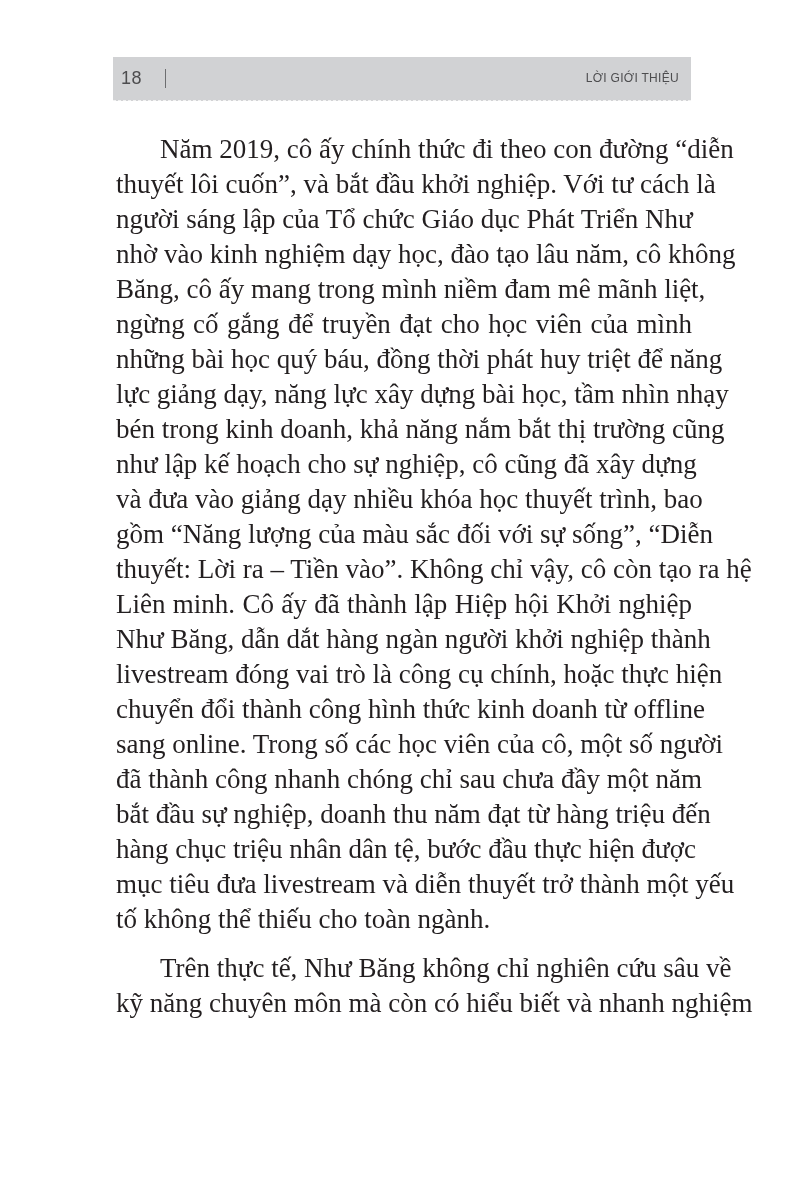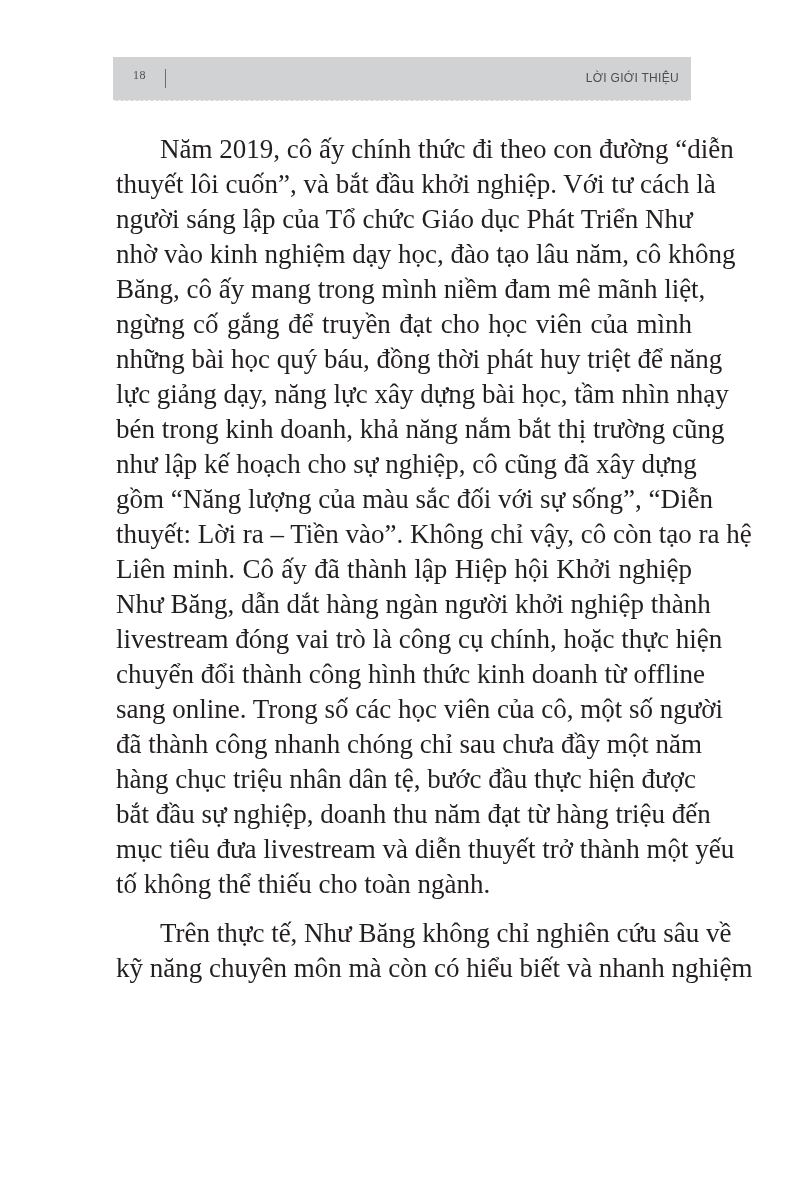--- a/index.html
+++ b/index.html
@@ -27,26 +27,25 @@
       top: 57px;
       width: 578px;
       height: 43px;
       background: #d1d2d4;
       border-bottom: 1px dashed #f2f2f2;
       font-family: "Liberation Sans", "DejaVu Sans", sans-serif;
       color: #4d4d4f;
     }
     .page-number {
       position: absolute;
-      left: 20px;
+      left: 8px;
       top: 11px;
-      font-size: 12px;
+      font-size: 18px;
       font-weight: normal;
       letter-spacing: 0.5px;
-      font-family: Liberation Serif, serif;
     }
     .header-divider {
       position: absolute;
       left: 52px;
       top: 12px;
       width: 1px;
       height: 19px;
       background: #6d6e70;
     }
     .section-title {
@@ -100,30 +99,31 @@
       <span class="line indent">Năm 2019, cô ấy chính thức đi theo con đường “diễn</span>
       <span class="line">thuyết lôi cuốn”, và bắt đầu khởi nghiệp. Với tư cách là</span>
       <span class="line">người sáng lập của Tổ chức Giáo dục Phát Triển Như</span>
       <span class="line">nhờ vào kinh nghiệm dạy học, đào tạo lâu năm, cô không</span>
       <span class="line">Băng, cô ấy mang trong mình niềm đam mê mãnh liệt,</span>
       <span class="line">ngừng cố gắng để truyền đạt cho học viên của mình</span>
       <span class="line">những bài học quý báu, đồng thời phát huy triệt để năng</span>
       <span class="line">lực giảng dạy, năng lực xây dựng bài học, tầm nhìn nhạy</span>
       <span class="line">bén trong kinh doanh, khả năng nắm bắt thị trường cũng</span>
       <span class="line">như lập kế hoạch cho sự nghiệp, cô cũng đã xây dựng</span>
+      <span class="line">và đưa vào giảng dạy nhiều khóa học thuyết trình, bao</span>
       <span class="line">gồm “Năng lượng của màu sắc đối với sự sống”, “Diễn</span>
       <span class="line">thuyết: Lời ra – Tiền vào”. Không chỉ vậy, cô còn tạo ra hệ</span>
       <span class="line">Liên minh. Cô ấy đã thành lập Hiệp hội Khởi nghiệp</span>
       <span class="line">Như Băng, dẫn dắt hàng ngàn người khởi nghiệp thành</span>
       <span class="line">livestream đóng vai trò là công cụ chính, hoặc thực hiện</span>
       <span class="line">chuyển đổi thành công hình thức kinh doanh từ offline</span>
       <span class="line">sang online. Trong số các học viên của cô, một số người</span>
       <span class="line">đã thành công nhanh chóng chỉ sau chưa đầy một năm</span>
+      <span class="line">bắt đầu sự nghiệp, doanh thu năm đạt từ hàng triệu đến</span>
       <span class="line">hàng chục triệu nhân dân tệ, bước đầu thực hiện được</span>
-      <span class="line">bắt đầu sự nghiệp, doanh thu năm đạt từ hàng triệu đến</span>
       <span class="line">mục tiêu đưa livestream và diễn thuyết trở thành một yếu</span>
       <span class="line last">tố không thể thiếu cho toàn ngành.</span>
     </div>
     <span class="para-gap"></span>
     <div>
       <span class="line indent">Trên thực tế, Như Băng không chỉ nghiên cứu sâu về</span>
       <span class="line">kỹ năng chuyên môn mà còn có hiểu biết và nhanh nghiệm</span>
     </div>
   </div>
 

